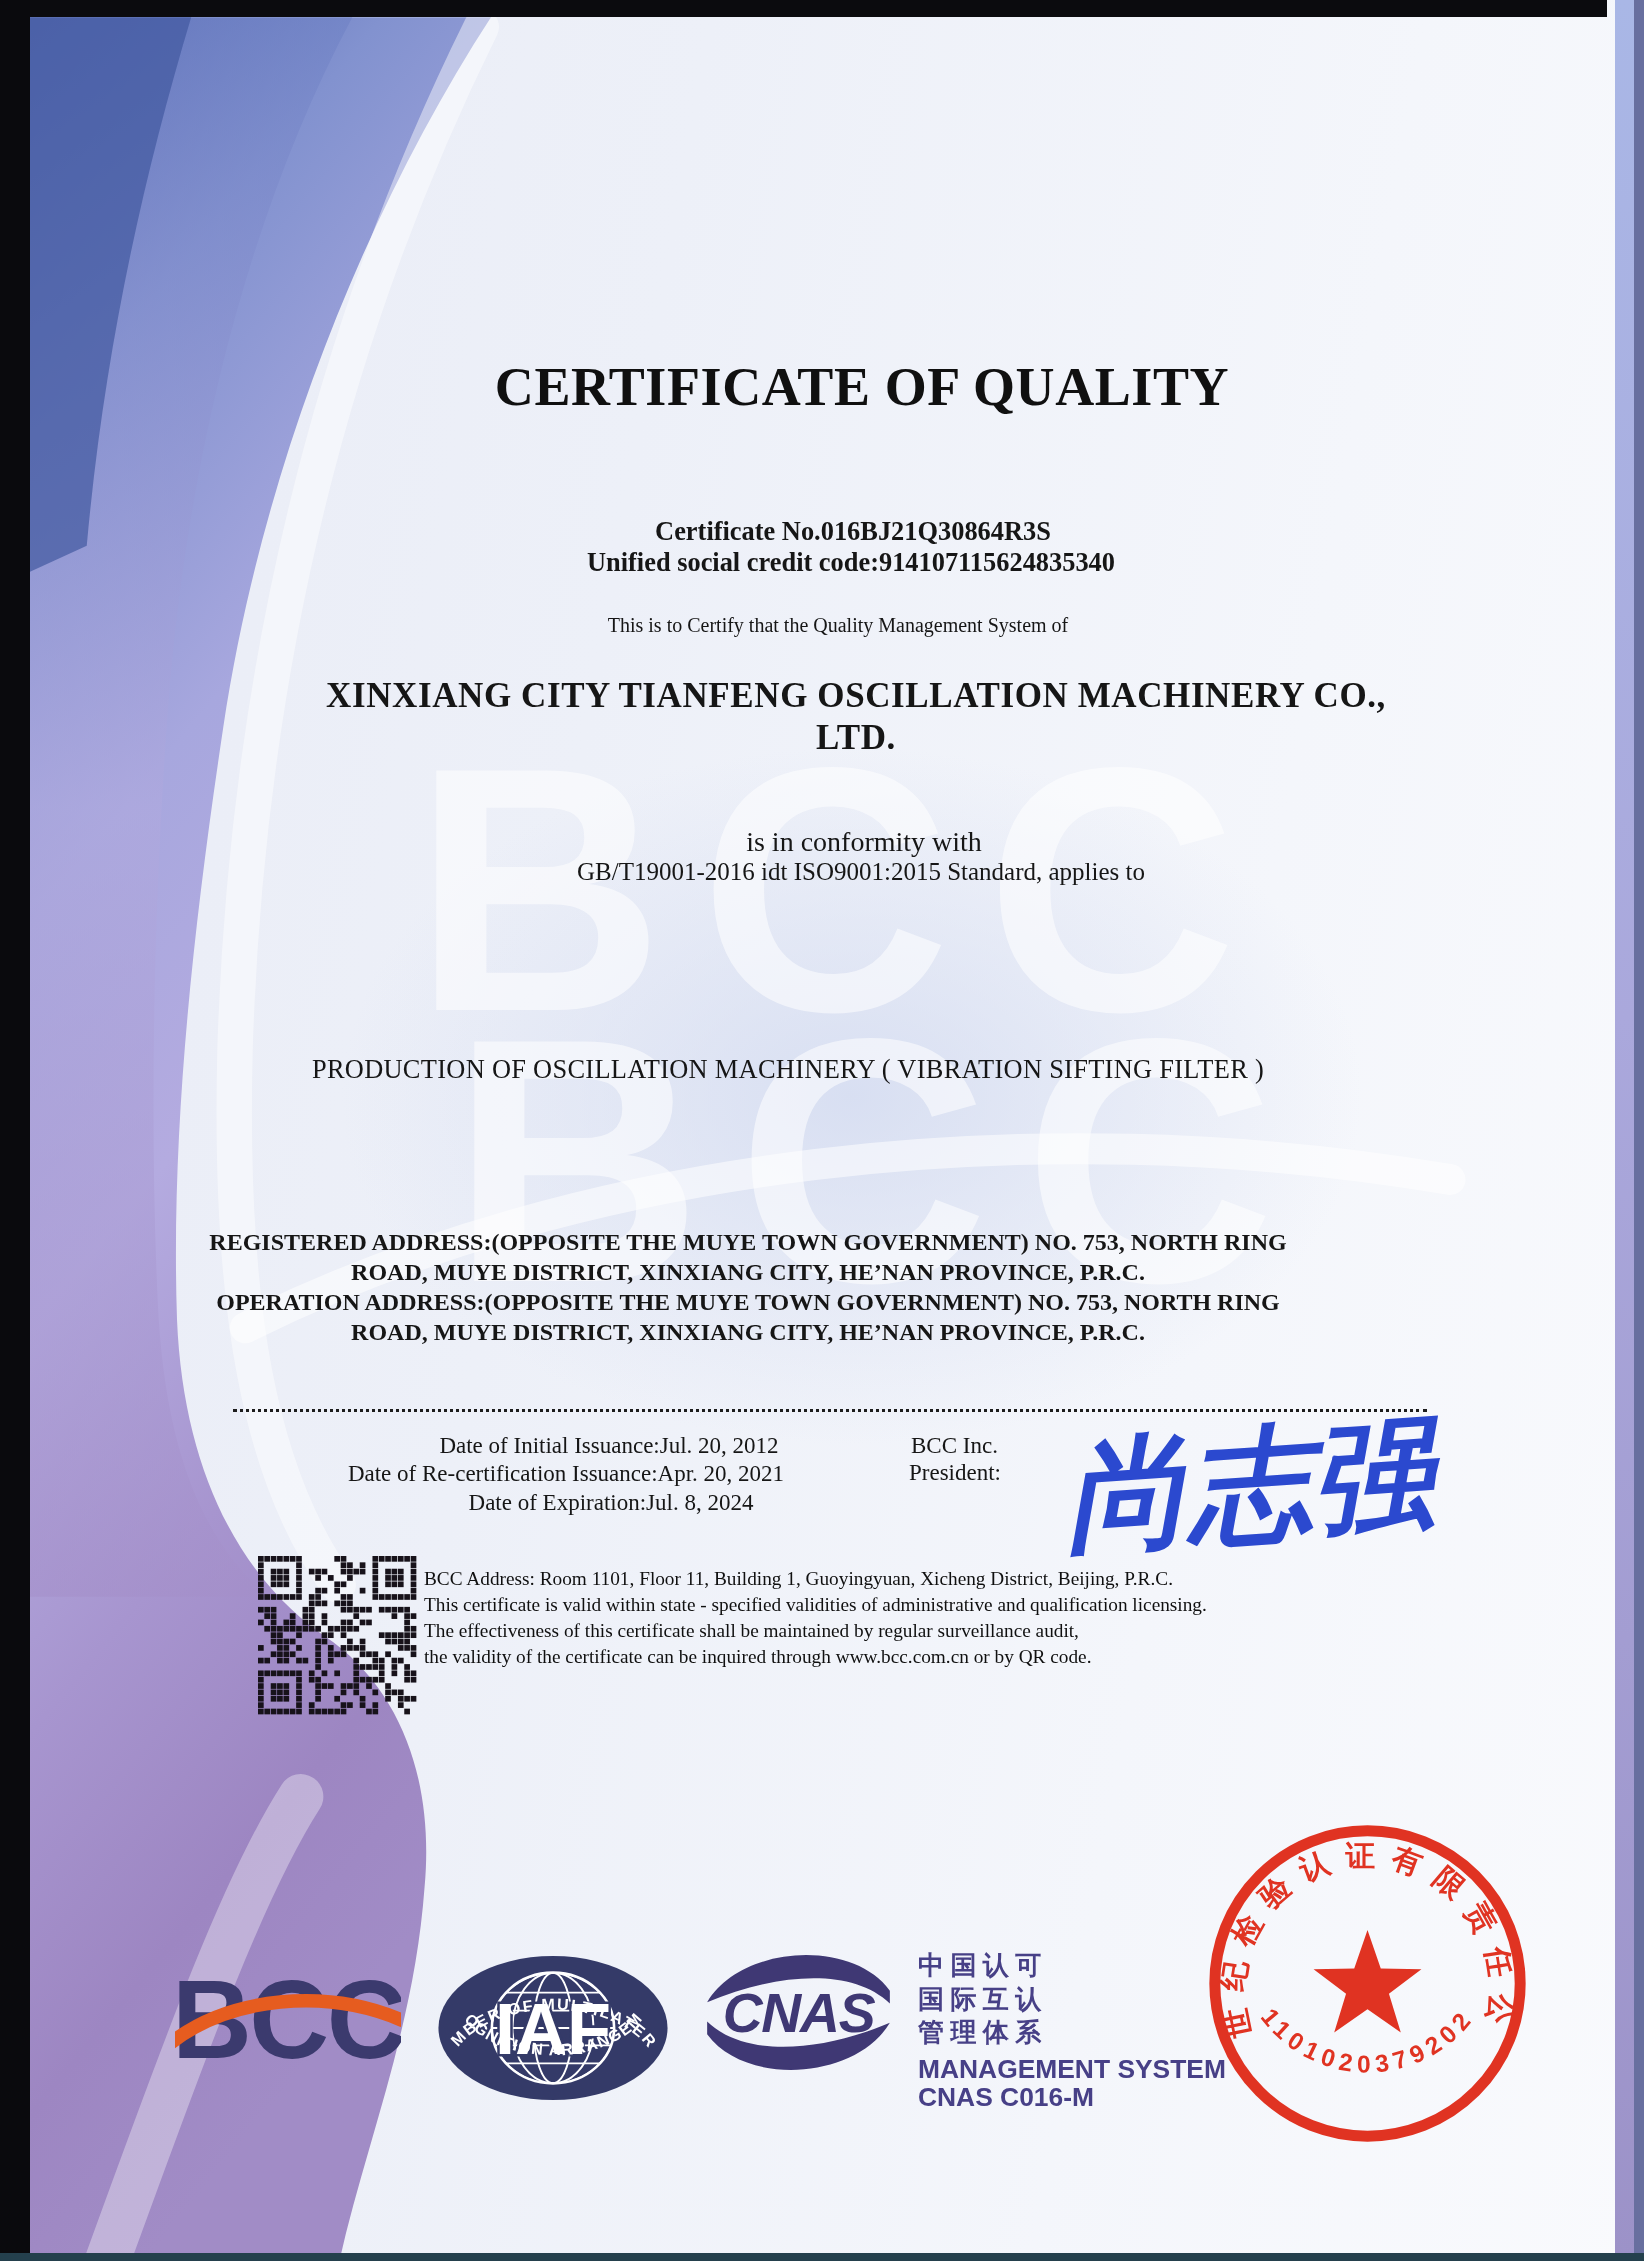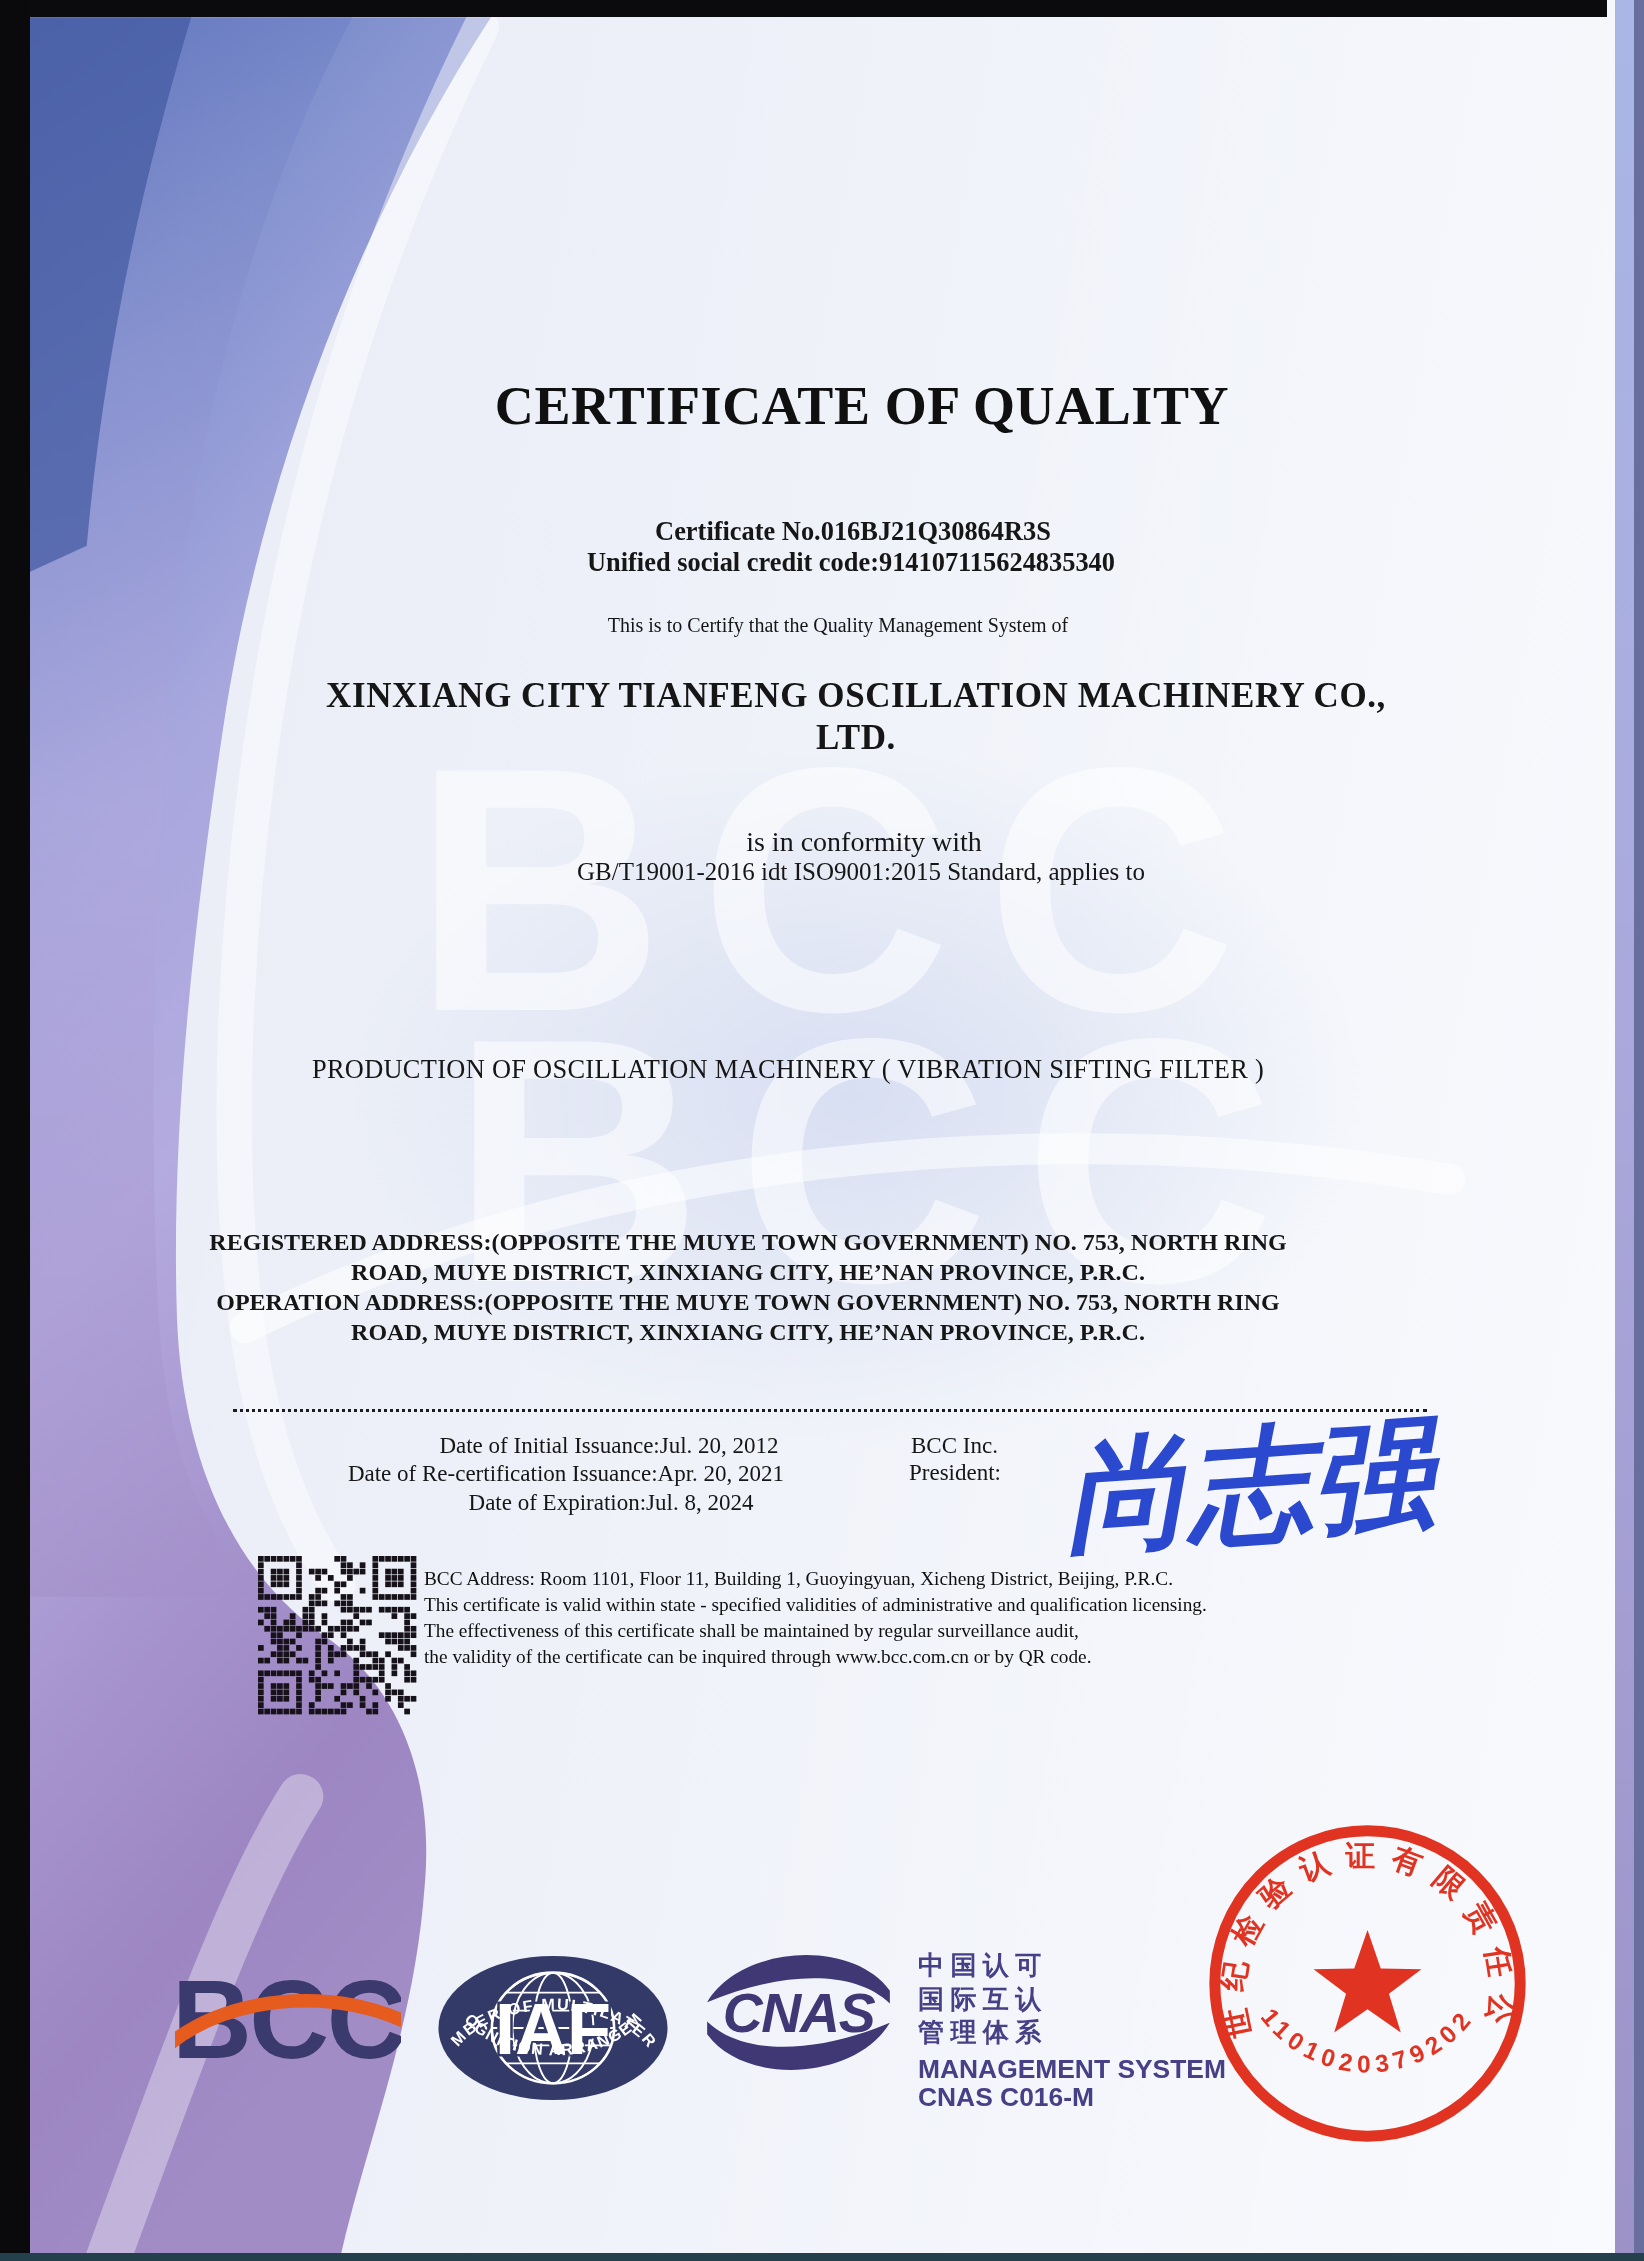--- a/index.html
+++ b/index.html
@@ -16,21 +16,21 @@
   .ctr{transform:translateX(-50%);white-space:nowrap;}
   .tint{
     left:271px;top:580px;width:1290px;height:1032px;
     background:radial-gradient(ellipse 709px 484px at 45% 50%, rgba(210,218,240,.8), rgba(210,218,240,0) 72%);
   }
   .wm-letters{
     font-family:"Liberation Sans",sans-serif;
     font-weight:900;font-size:348px;letter-spacing:35px;
     color:rgba(255,255,255,.55);line-height:1;
   }
-  .title{font-weight:700;font-size:54px;letter-spacing:0.6px;color:#101010;margin-top:19px;}
+  .title{font-weight:700;font-size:54px;letter-spacing:0.6px;color:#101010;}
   .certno{font-weight:700;font-size:26.4px;}
   .certify{font-size:20px;}
   .company{font-weight:700;font-size:35px;letter-spacing:0.6px;}
   .conformity{font-size:28px;}
   .standard{font-size:25px;}
   .scope{font-size:26.4px;letter-spacing:0.3px;}
   .addr{font-size:24px;font-weight:600;line-height:30px;text-align:center;width:max-content;}
   .dotline{border-top:3.9px dotted #1c1c1c;height:0;}
   .dateline{font-size:23px;}
   .issuer{font-size:23px;}

